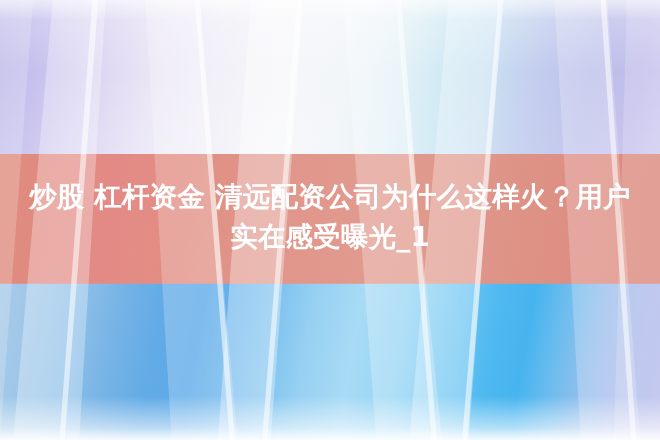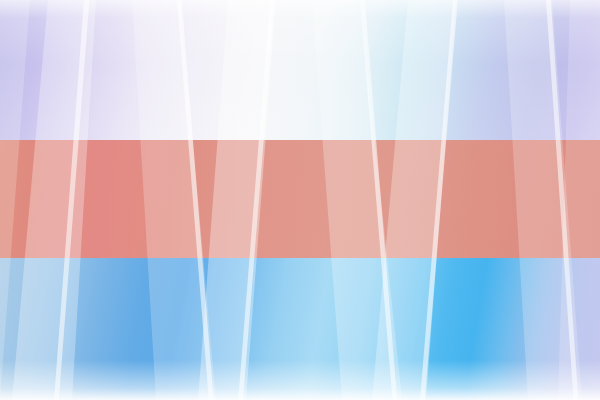--- a/index.html
+++ b/index.html
@@ -194,14 +194,17 @@
     <div class="ribbon hl h2"></div>
     <div class="ribbon hl h3"></div>
     <div class="ribbon hl h4"></div>
     <div class="ribbon hl h5"></div>
     <div class="ribbon hl h6"></div>
   </div>
 
   <div class="top-fade"></div>
   <div class="bottom-fade"></div>
 
+  <div class="title-block">
+    <span class="title-text">炒股 杠杆资金 清远配资公司为什么这样火？用户实在感受曝光_1</span>
+  </div>
 
 </div>
 
 </body></html>

